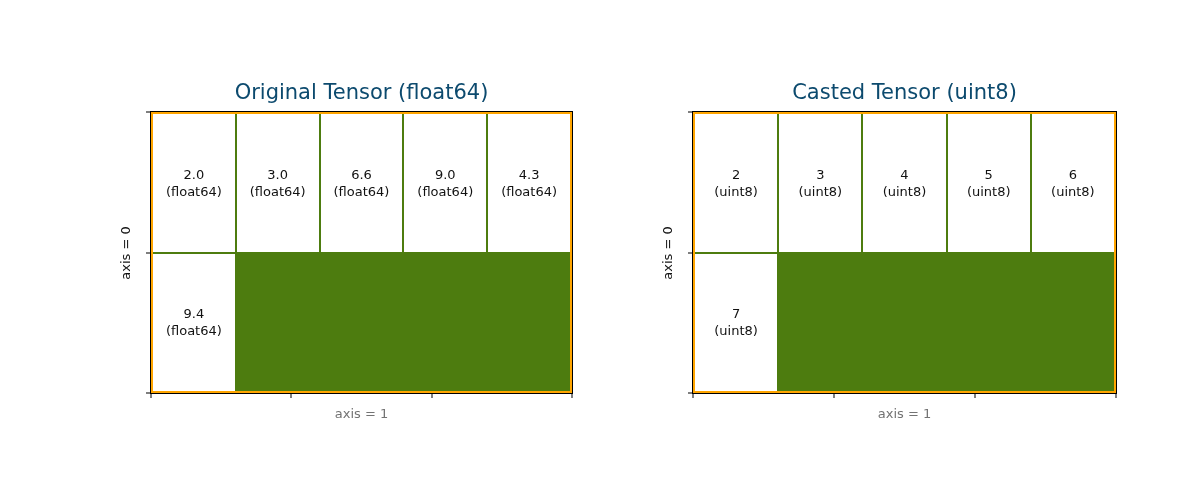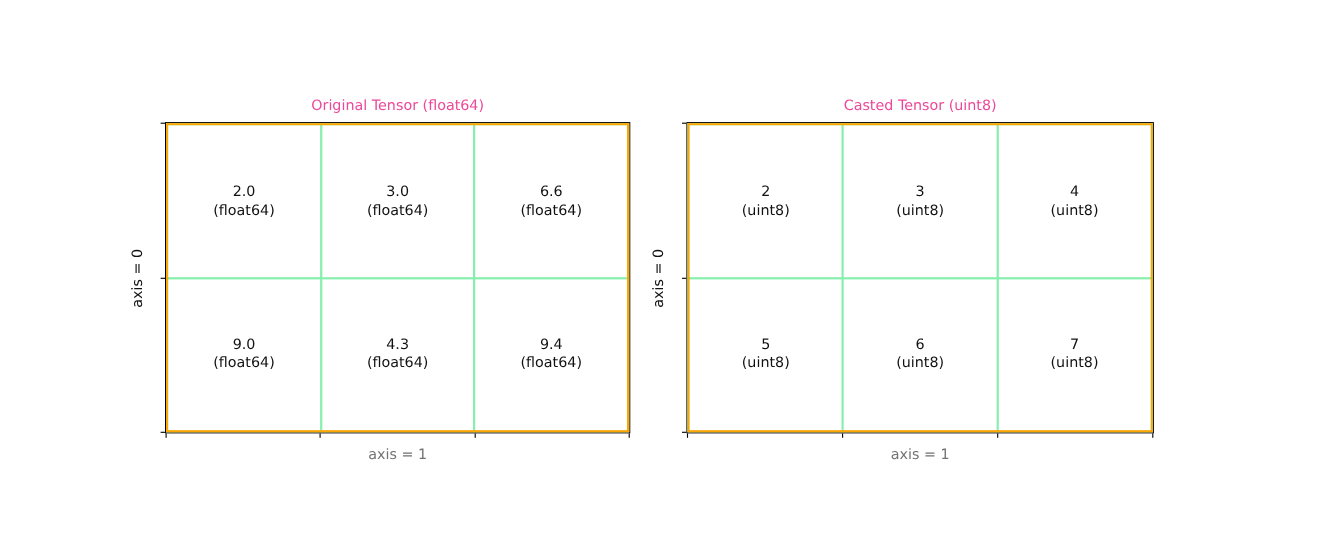--- a/index.html
+++ b/index.html
@@ -17,41 +17,41 @@
   }
   .plot-area {
     position: absolute;
     top: 111px;
     height: 283px;
     box-sizing: border-box;
     border: 1px solid #000000;
     background: #ffffff;
   }
   .plot-area.left  { left: 150px; width: 423px; }
-  .plot-area.right { left: 624px; width: 425px; }
+  .plot-area.right { left: 692px; width: 425px; }
 
   .panel-title {
     position: absolute;
     bottom: calc(100% + 8px);
     left: 50%;
     transform: translateX(-50%);
     white-space: nowrap;
-    font-size: 13px;
-    color: #ec4899;
+    font-size: 21px;
+    color: #0c4a6e;
     line-height: 1.1;
   }
   .tensor-grid {
     position: absolute;
     inset: 0;
     box-sizing: border-box;
     display: grid;
-    grid-template-columns: 1fr 1fr 1fr;
+    grid-template-columns: 1fr 1fr 1fr 1fr 1fr;
     grid-template-rows: 1fr 1fr;
     gap: 2px;
-    background: #86efac;
+    background: #4d7c0f;
     border: 2px solid #ffa500;
   }
   .cell {
     background: #ffffff;
     display: flex;
     flex-direction: column;
     align-items: center;
     justify-content: center;
     text-align: center;
     font-size: 13px;

